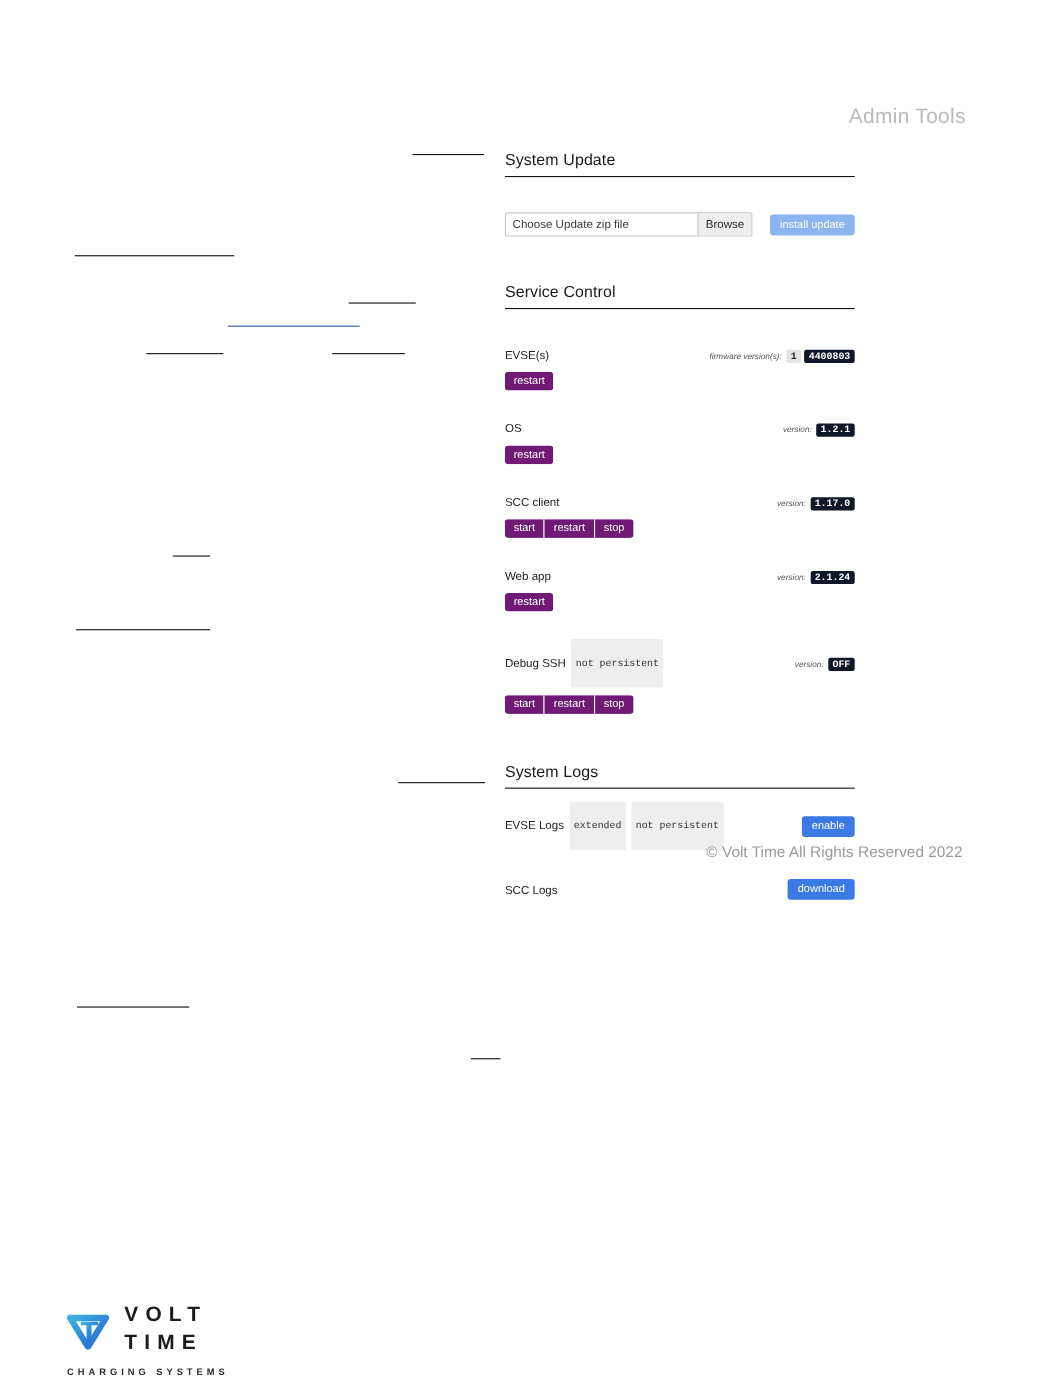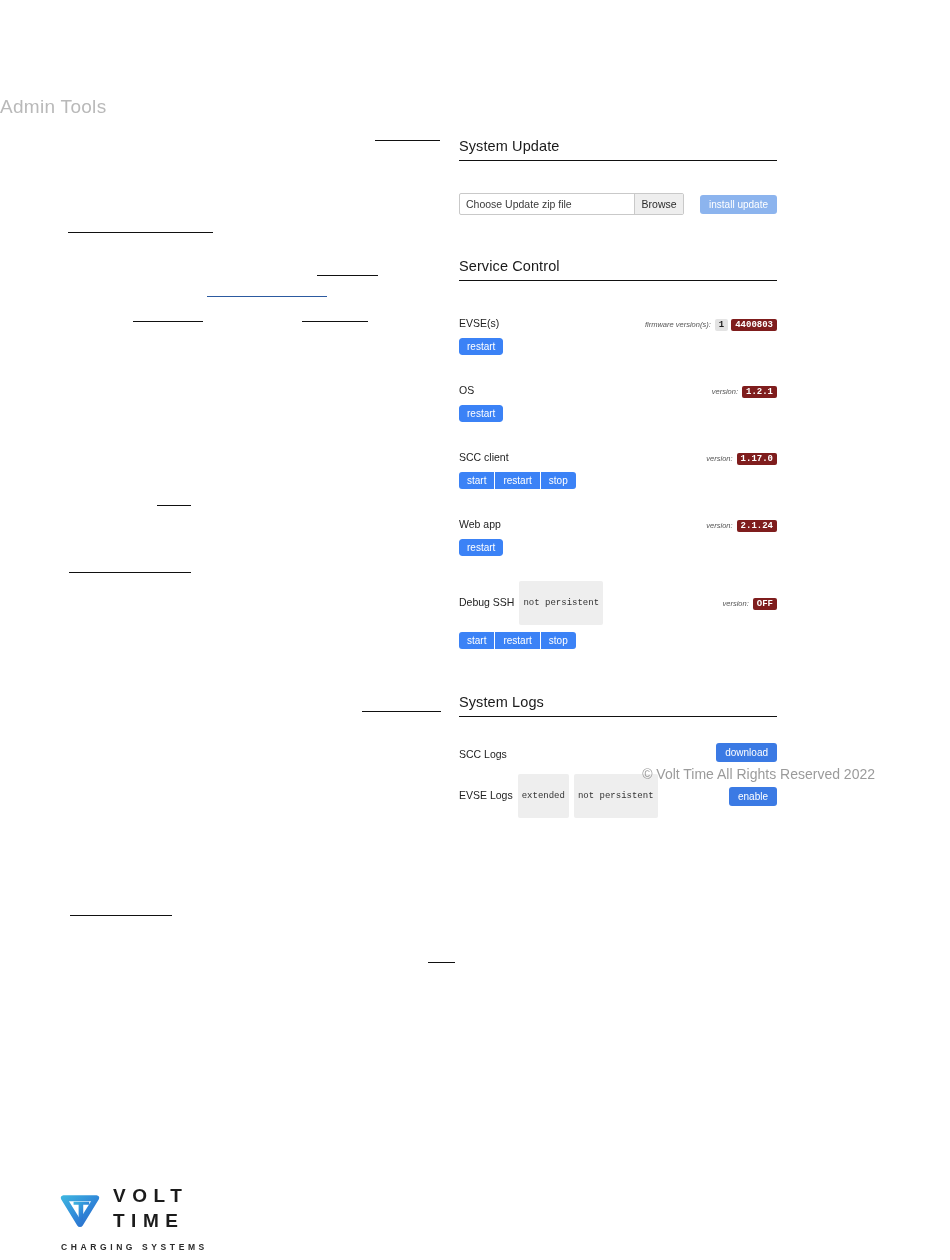--- a/index.html
+++ b/index.html
@@ -25,20 +25,21 @@
   .ghost-rule.link {
     border-top-color: #2c5aa0;
   }
 
   
   #admin-header {
     position: absolute;
     left: 0;
     top: 96px;
     width: 878px;
+    text-align: right;
   }
   #admin-title {
     font-size: 19px;
     color: #b9b9b9;
     letter-spacing: 0.3px;
     font-weight: 400;
   }
 
   
   #main-column {
@@ -148,37 +149,37 @@
     background: #e3e3e3;
     color: #1d1d1d;
     font-family: "Liberation Mono", monospace;
     font-size: 9px;
     font-weight: bold;
     padding: 1px 4px;
     border-radius: 2px;
     margin-right: 3px;
   }
   .badge-dark {
-    background: #7f1d1d;
+    background: #0f172a;
     color: #ffffff;
     font-family: "Liberation Mono", monospace;
     font-size: 9px;
     font-weight: bold;
     padding: 1px 4px;
     border-radius: 2px;
   }
 
   .btn-group {
     margin-top: 7px;
     display: inline-flex;
     border-radius: 3px;
     overflow: hidden;
   }
   .btn {
-    background: #3b82f6;
+    background: #701a75;
     color: #ffffff;
     font-size: 10px;
     line-height: 17px;
     height: 17px;
     padding: 0 8px;
     white-space: nowrap;
   }
   .btn + .btn { border-left: 1px solid #ffffff; }
   .btn-single {
     border-radius: 3px;
@@ -343,27 +344,27 @@
             <div class="btn">start</div>
             <div class="btn">restart</div>
             <div class="btn">stop</div>
           </div></div>
       </div>
   </div>
 
   <div class="section" id="system-logs-section">
     <div class="section-title">System Logs</div>
     <div id="log-rows">
+        <div class="log-row second">
+          <div><span class="log-label">EVSE Logs</span><span class="inline-tag">extended</span><span class="inline-tag">not persistent</span></div>
+          <div class="log-btn">enable</div>
+        </div>
         <div class="log-row">
           <div><span class="log-label">SCC Logs</span></div>
           <div class="log-btn">download</div>
-        </div>
-        <div class="log-row second">
-          <div><span class="log-label">EVSE Logs</span><span class="inline-tag">extended</span><span class="inline-tag">not persistent</span></div>
-          <div class="log-btn">enable</div>
         </div>
       </div>
   </div>
 
 </div>
 
 <div id="copyright">© Volt Time All Rights Reserved 2022</div>
 
 <div id="logo-block">
   <div id="logo-top">

